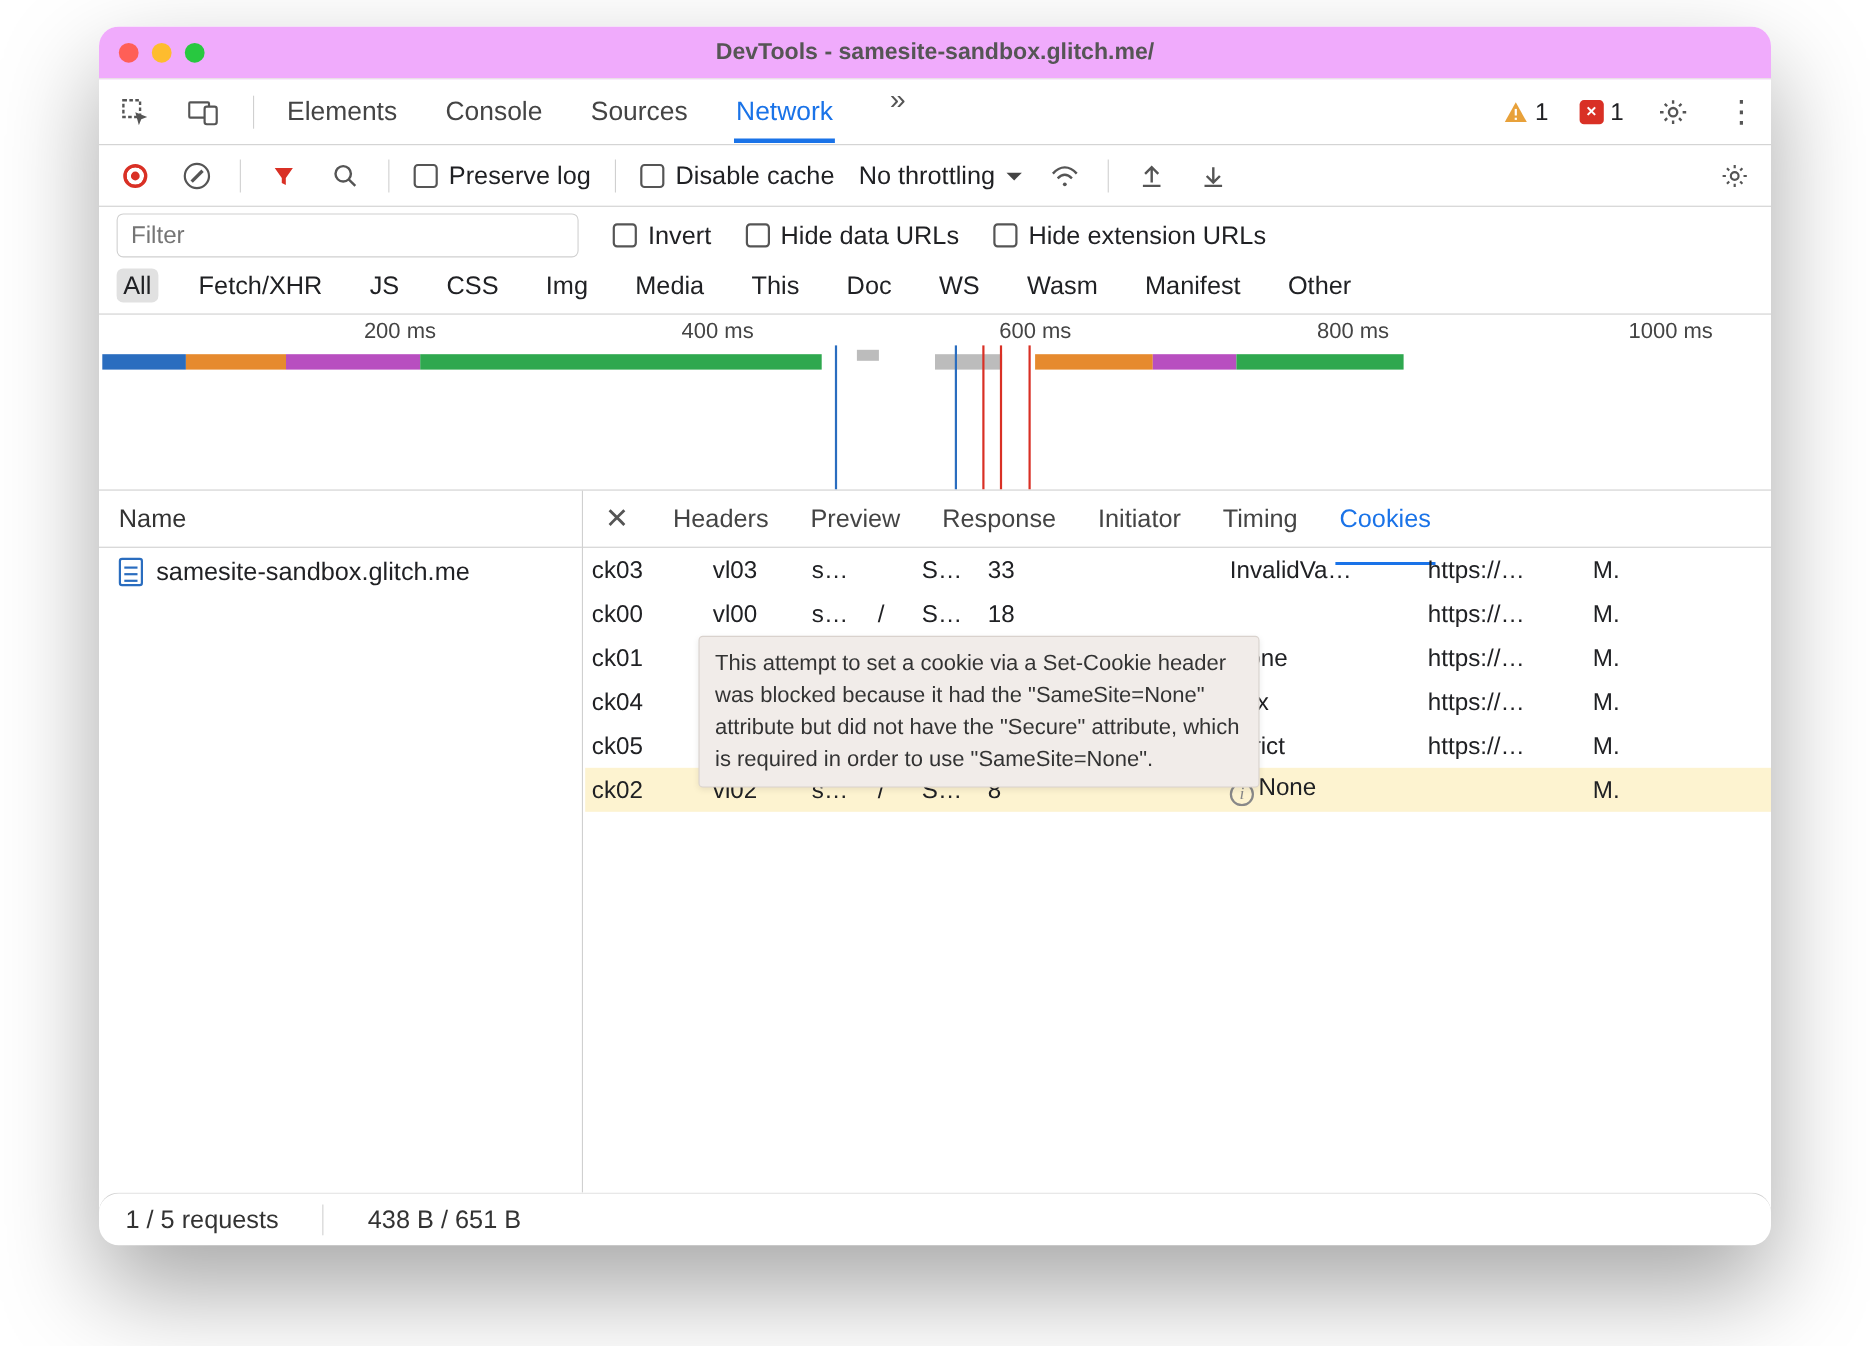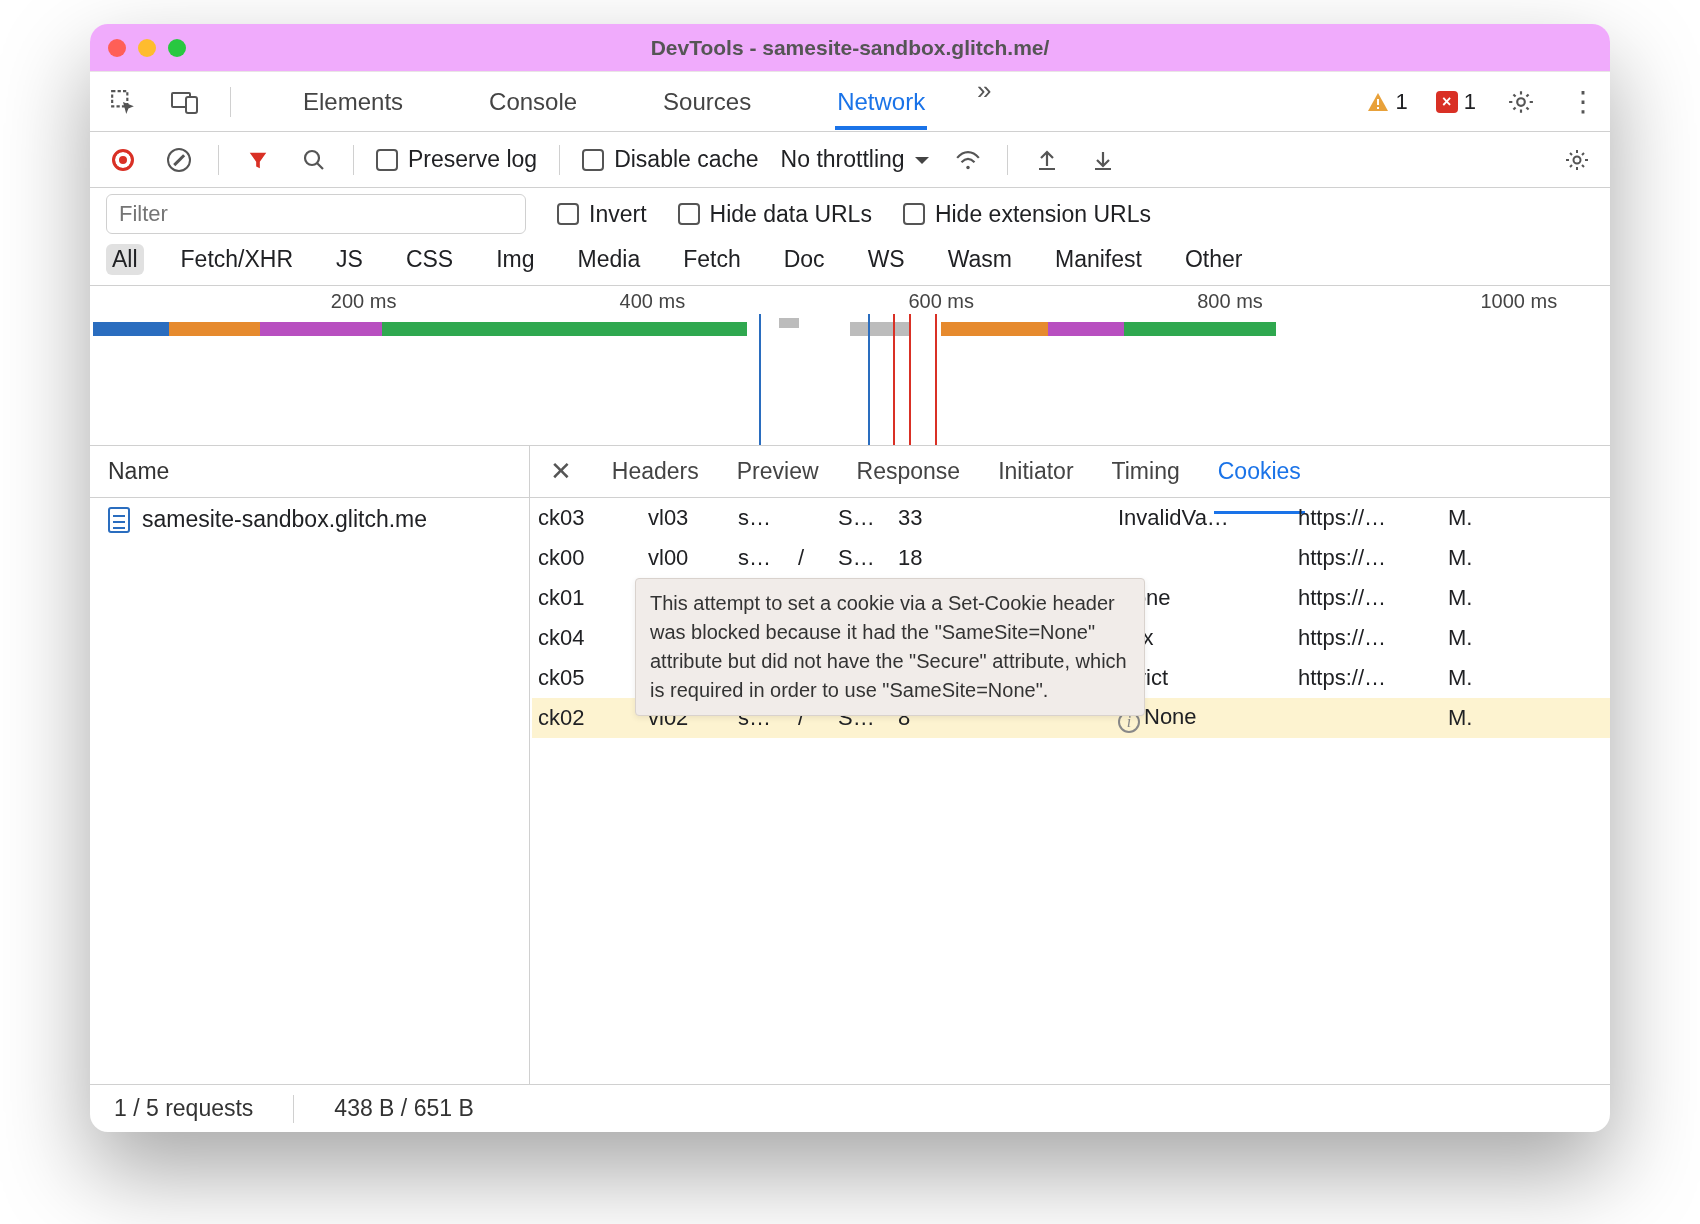--- a/index.html
+++ b/index.html
@@ -50,21 +50,21 @@
     height: 60px;
     display:flex;
     align-items:center;
     padding: 0 10px 0 16px;
     gap: 28px;
     border-bottom: 1px solid var(--border);
     flex: none;
   }
   .iconbtn { display:inline-flex; align-items:center; justify-content:center; width:34px; height:34px; color:#555; cursor:pointer; }
   .tabs { display:flex; gap:40px; font-size:24px; color:#444; }
-  .tab { padding: 14px 2px; margin-left: 42px; }
+  .tab { padding: 14px 2px; }
   .tab.active { color: var(--accent); box-shadow: inset 0 -4px 0 var(--accent); }
   .spacer { flex:1; }
   .warnbadge, .errbadge { display:inline-flex; align-items:center; gap:6px; font-size:22px; }
   .warntri { color:#e8a13a; }
   .errsq { width:22px; height:22px; background:#d93025; border-radius:4px; display:inline-flex; align-items:center; justify-content:center; color:#fff; font-size:16px; font-weight:700;}
 
   .toolbar {
     height: 56px;
     display:flex;
     align-items:center;
@@ -139,21 +139,21 @@
     border:1px solid #d9d2cd;
     border-radius:4px;
     padding:10px 14px;
     font-size:20px;
     line-height:1.45;
     color:#333;
     box-shadow: 0 2px 6px rgba(0,0,0,0.08);
     z-index: 5;
   }
 
-  .status { height:48px; border-top:1px solid var(--border); display:flex; align-items:center; padding:0 24px; gap:40px; font-size:23px; color:#333; flex:none; }
+  .status { height:48px; border-top:1px solid var(--border); display:flex; align-items:center; padding:0 24px; gap:40px; font-size:23px; color:#333; flex:none;border-radius:18px; }
   .status .div { width:1px; height:28px; background:var(--border); }
 
   svg { display:block; }
 </style>
 </head>
 <body>
 
 <div class="window">
 
   <div class="titlebar">
@@ -286,21 +286,21 @@
       </label>
   </div>
 
   <div class="typerow" id="typerow">
       <span class="typechip sel">All</span>
       <span class="typechip">Fetch/XHR</span>
       <span class="typechip">JS</span>
       <span class="typechip">CSS</span>
       <span class="typechip">Img</span>
       <span class="typechip">Media</span>
-      <span class="typechip">Fetch</span>
+      <span class="typechip">This</span>
       <span class="typechip">Doc</span>
       <span class="typechip">WS</span>
       <span class="typechip">Wasm</span>
       <span class="typechip">Manifest</span>
       <span class="typechip">Other</span>
     </div>
 
 
   <div class="timeline">
     <div class="tl-ticks" id="tlticks">

